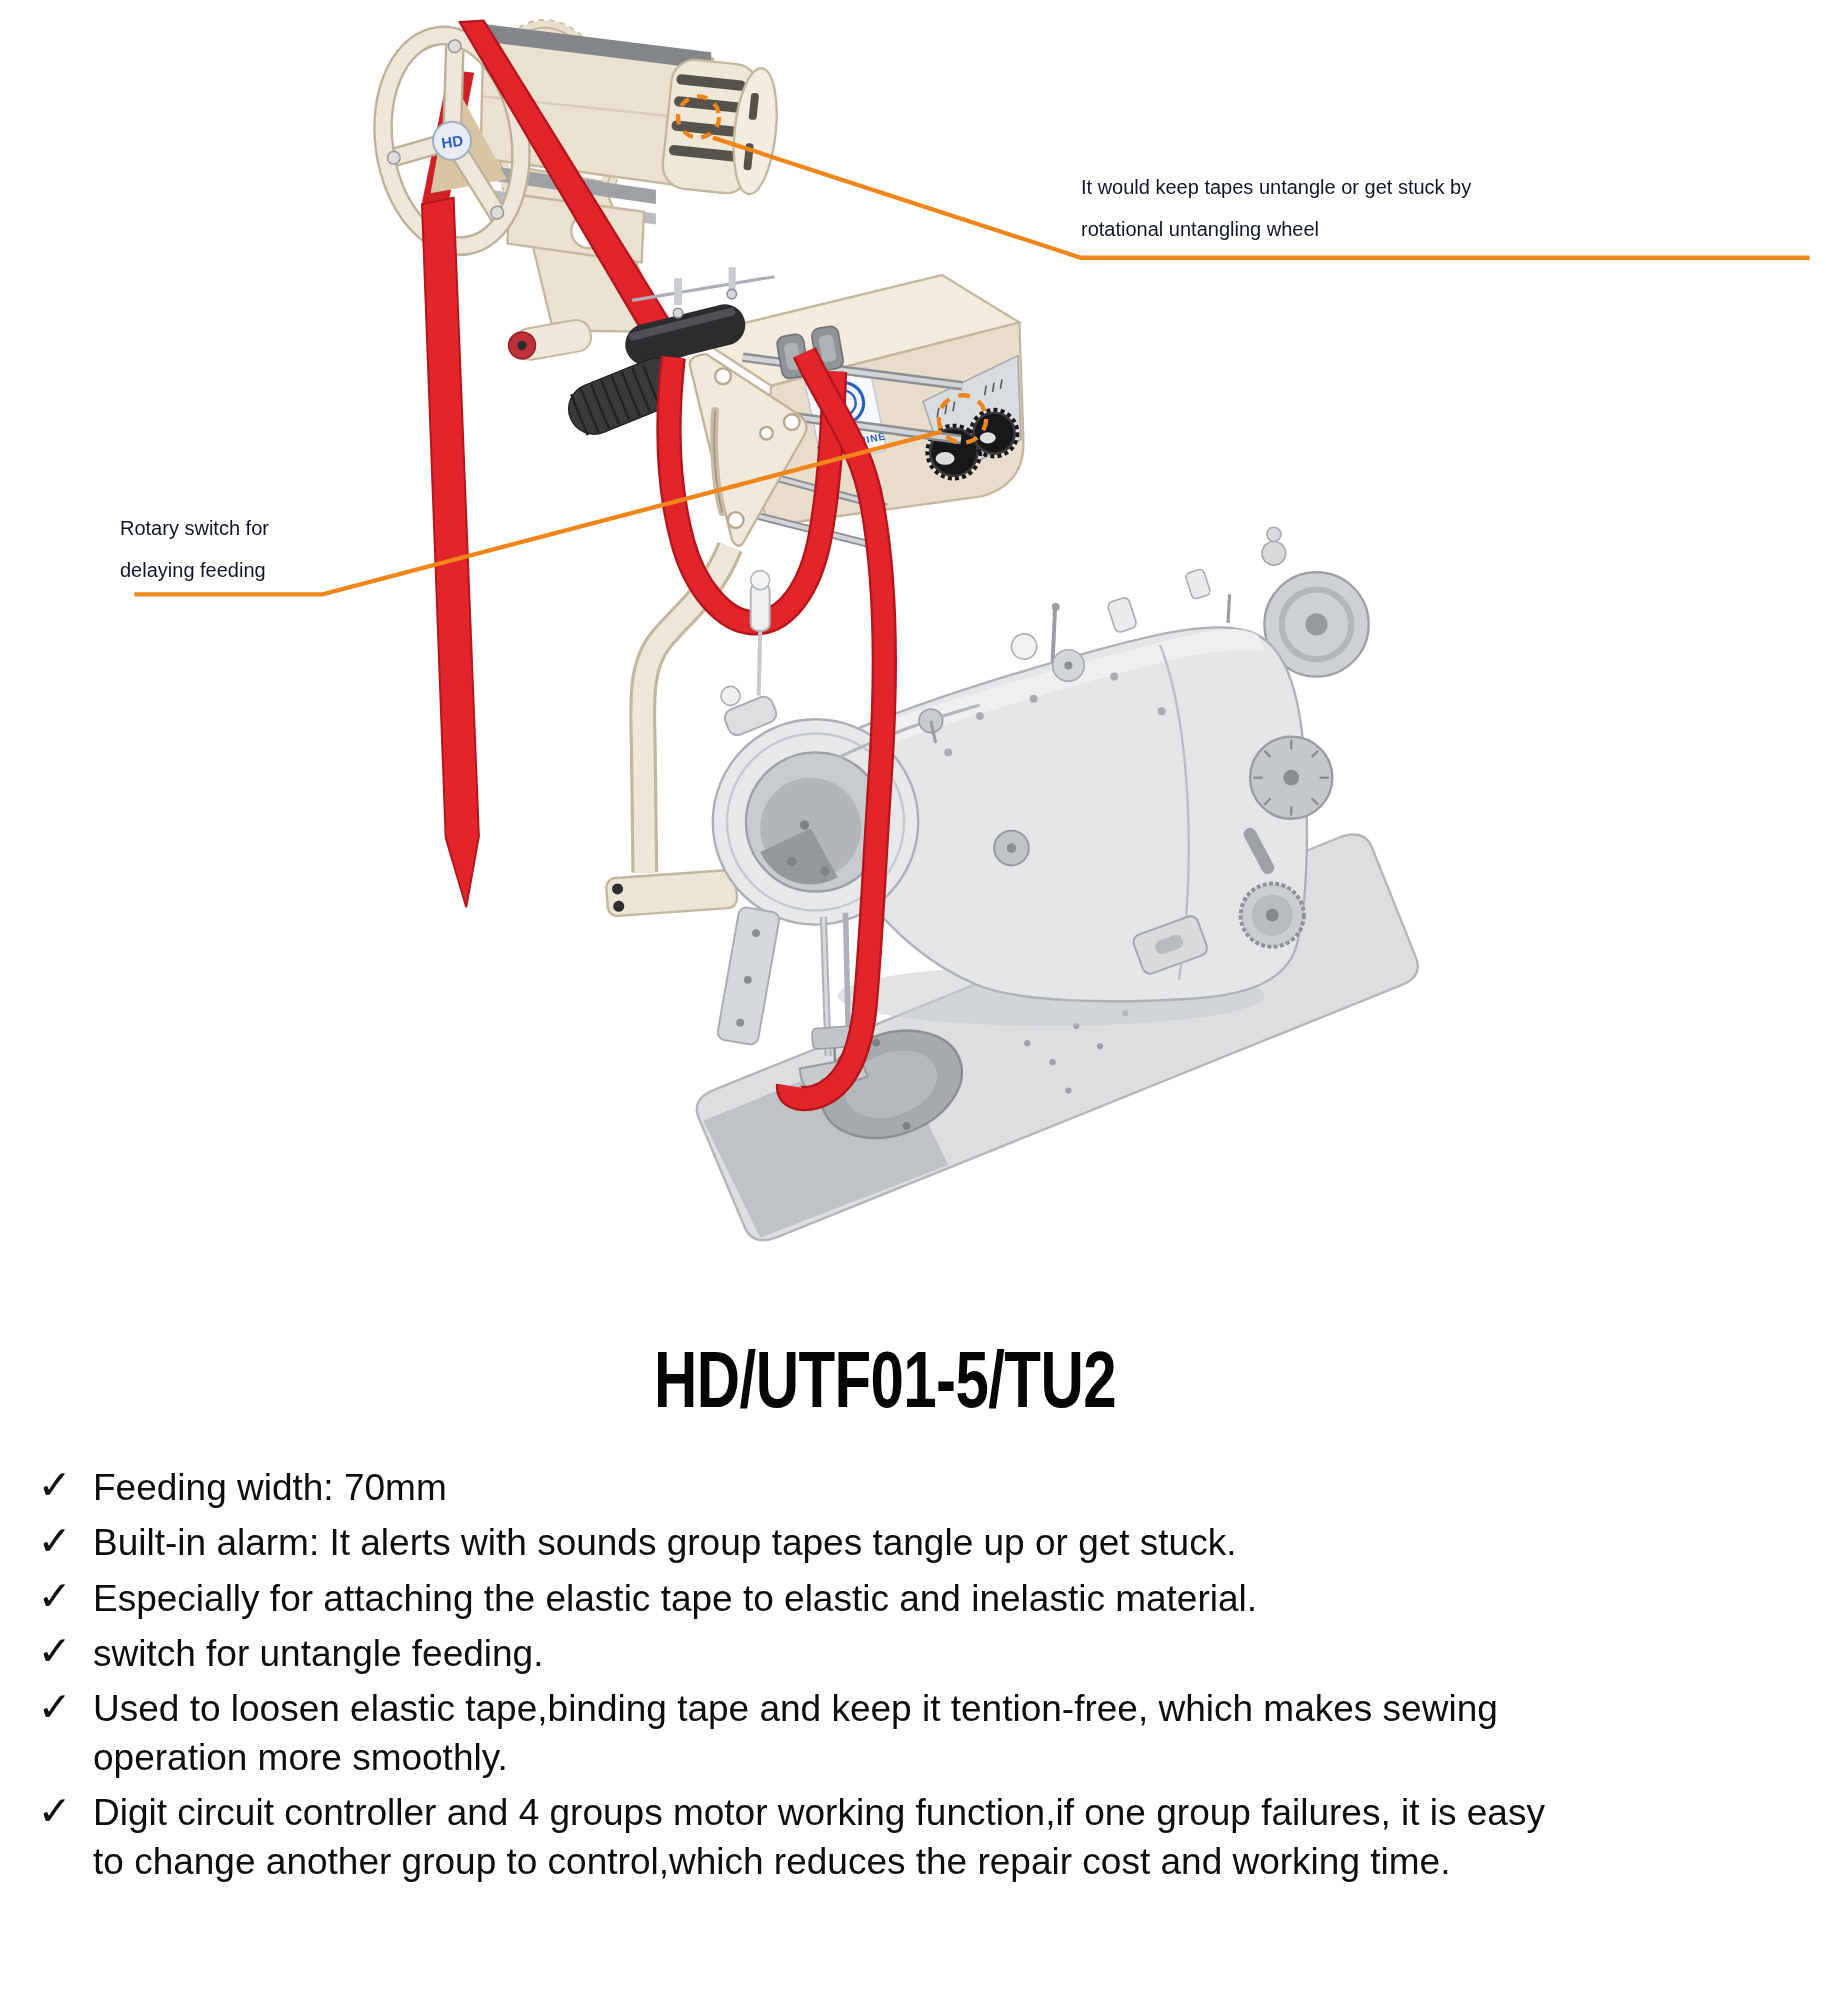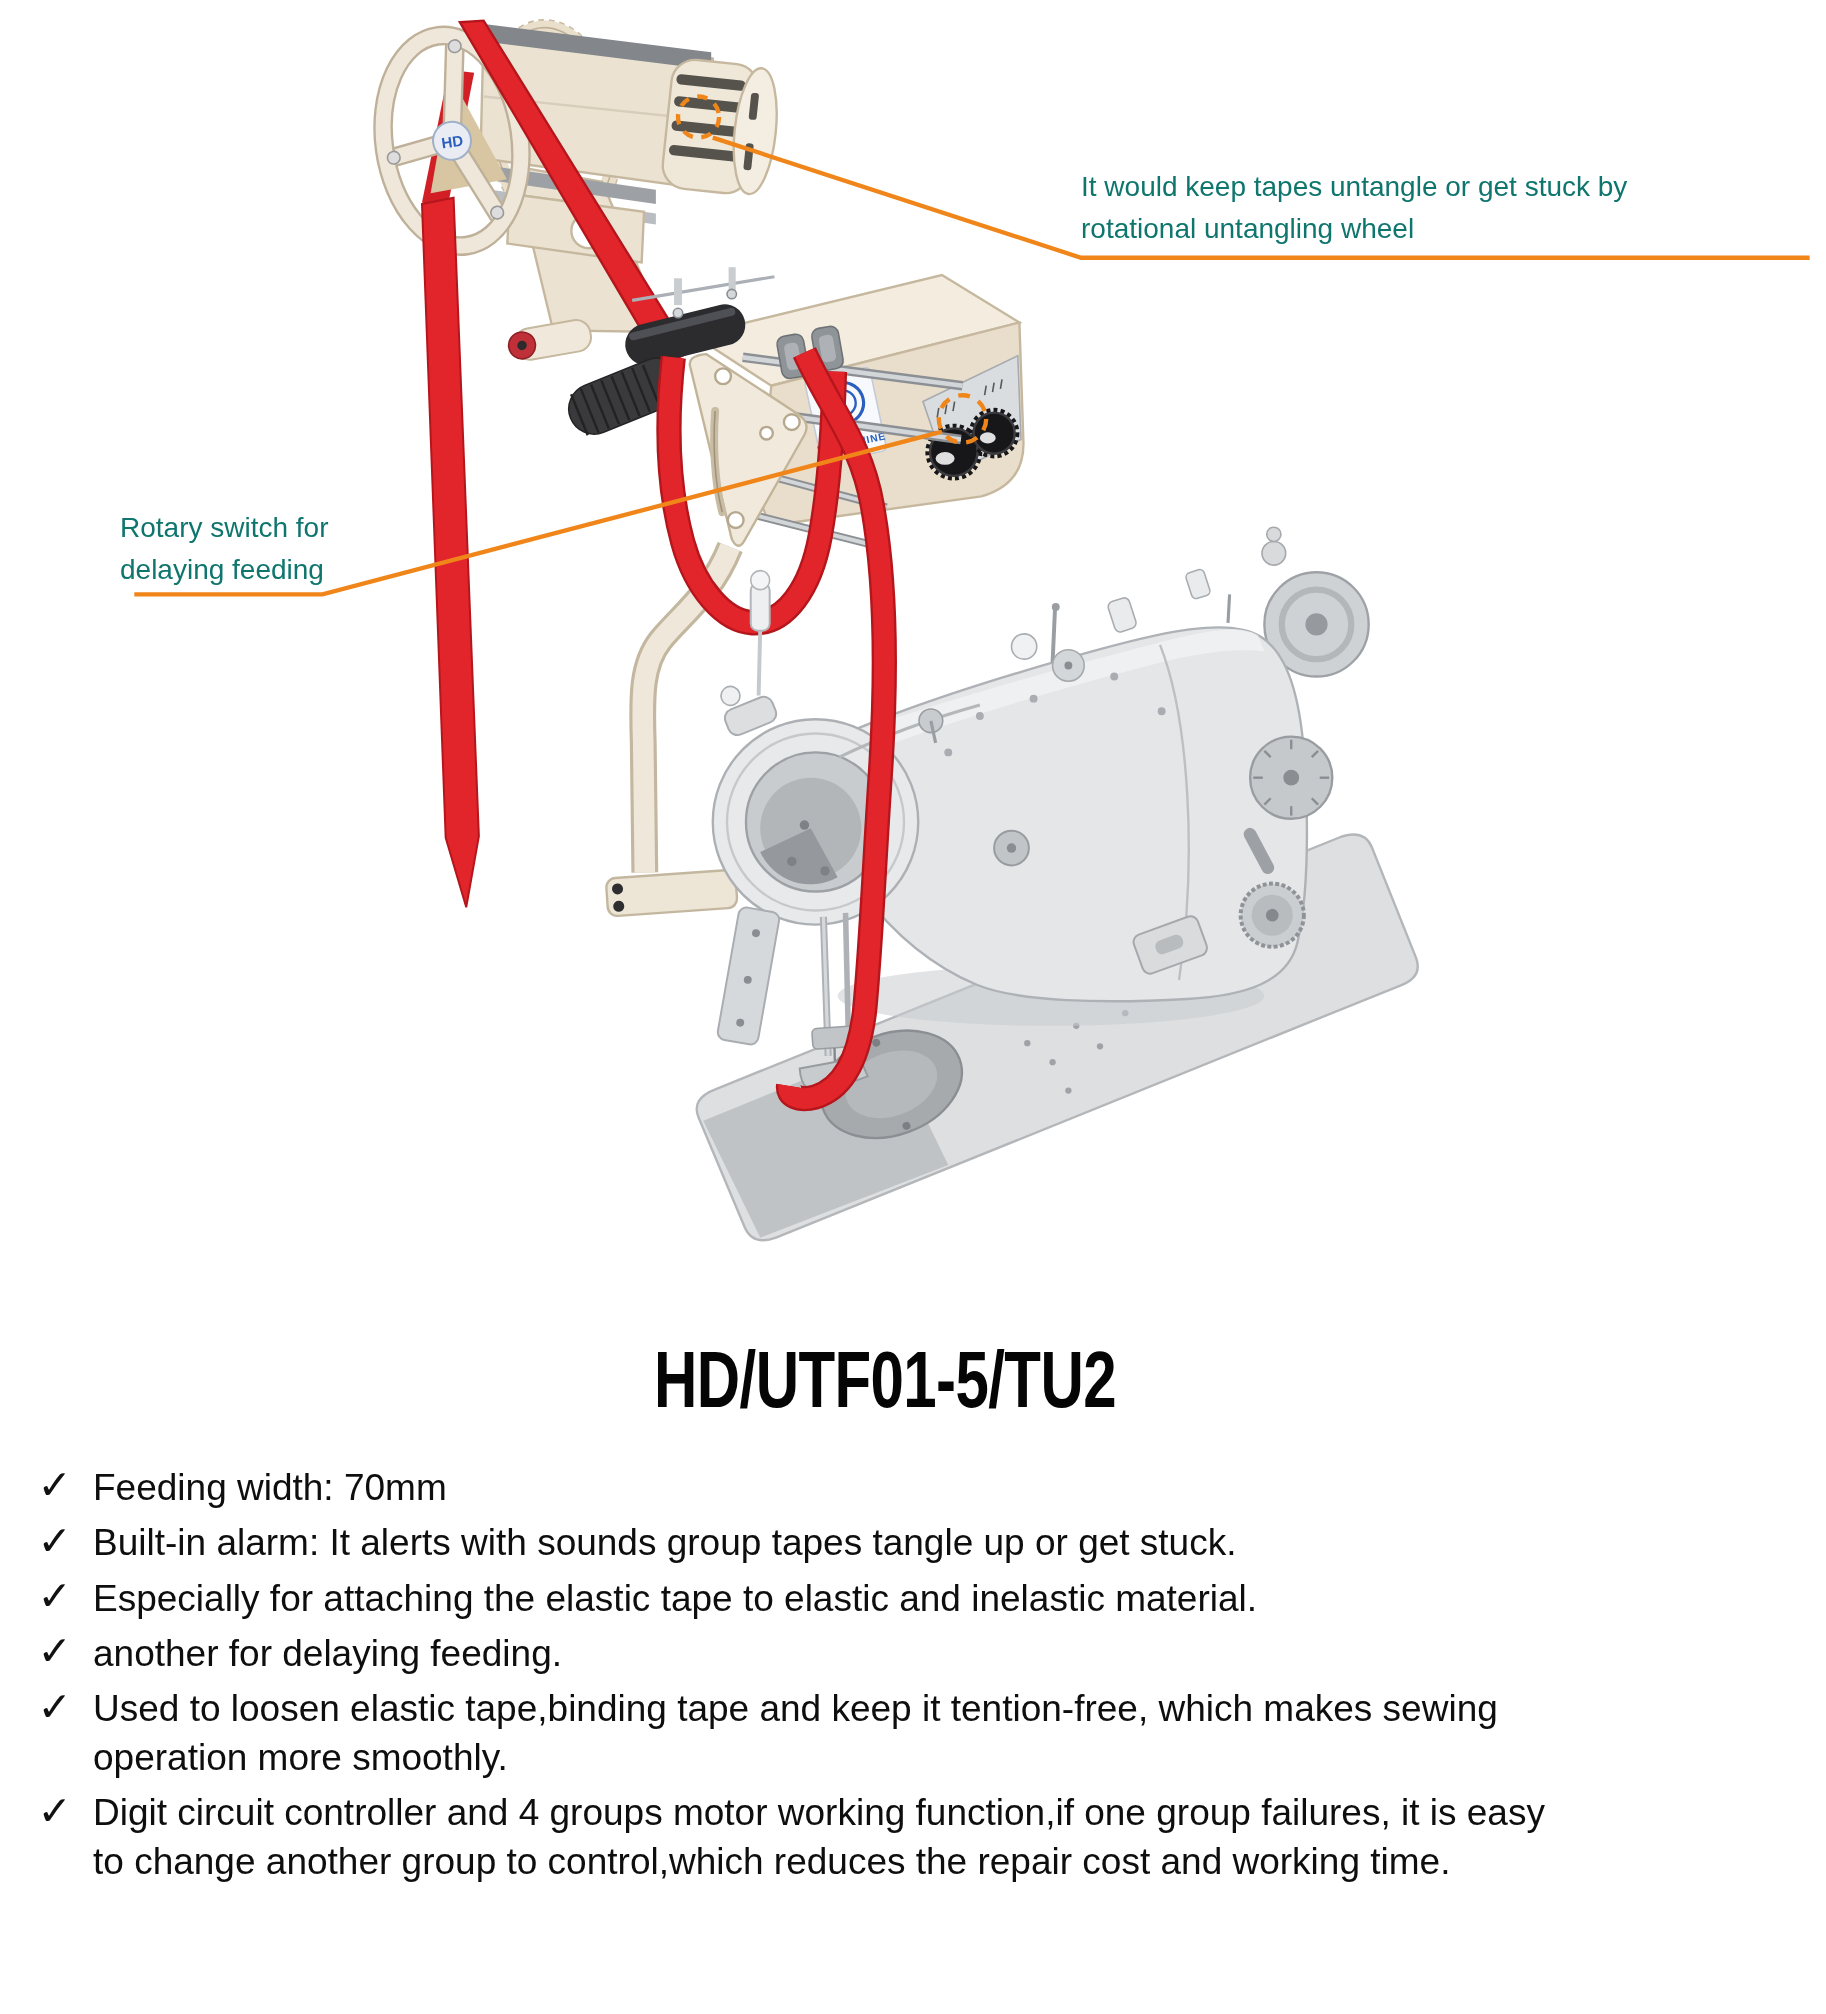--- a/index.html
+++ b/index.html
@@ -5,21 +5,21 @@
   html,body{margin:0;padding:0;background:#ffffff;}
   .page{
     position:relative;
     width:1827px;height:2015px;
     background:#ffffff;
     font-family:"Liberation Sans", sans-serif;
     color:#0b0b0b;
     overflow:hidden;
   }
   .illustration{position:absolute;left:0;top:0;width:1827px;height:1312px;}
-  .callout{position:absolute;font-size:28px;line-height:42px;color:#0f766e;}
+  .callout{position:absolute;font-size:20px;line-height:42px;color:#0f172a;}
   .callout .c-line{white-space:nowrap;}
   .callout-untangle{left:1081px;top:166px;}
   .callout-rotary{left:120px;top:507px;}
   .model-title{
     position:absolute;left:0;top:1343px;width:1770px;
     margin:0;text-align:center;
     font-size:79px;line-height:73px;font-weight:bold;letter-spacing:-0.8px;
     transform:scaleX(0.76);transform-origin:885px 50%;
     color:#050505;white-space:nowrap;
   }
@@ -388,21 +388,21 @@
         <div class="spec-line">Built-in alarm: It alerts with sounds group tapes tangle up or get stuck.</div>
         <div class="spec-line"></div>
       </li>
       <li>
         <span class="check">✓</span>
         <div class="spec-line">Especially for attaching the elastic tape to elastic and inelastic material.</div>
         <div class="spec-line"></div>
       </li>
       <li>
         <span class="check">✓</span>
-        <div class="spec-line">another for delaying feeding.</div>
+        <div class="spec-line">switch for untangle feeding.</div>
       </li>
       <li>
         <span class="check">✓</span>
         <div class="spec-line">Used to loosen elastic tape,binding tape and keep it tention-free, which makes sewing</div>
         <div class="spec-line">operation more smoothly.</div>
       </li>
       <li>
         <span class="check">✓</span>
         <div class="spec-line">Digit circuit controller and 4 groups motor working function,if one group failures, it is easy</div>
         <div class="spec-line">to change another group to control,which reduces the repair cost and working time.</div>

